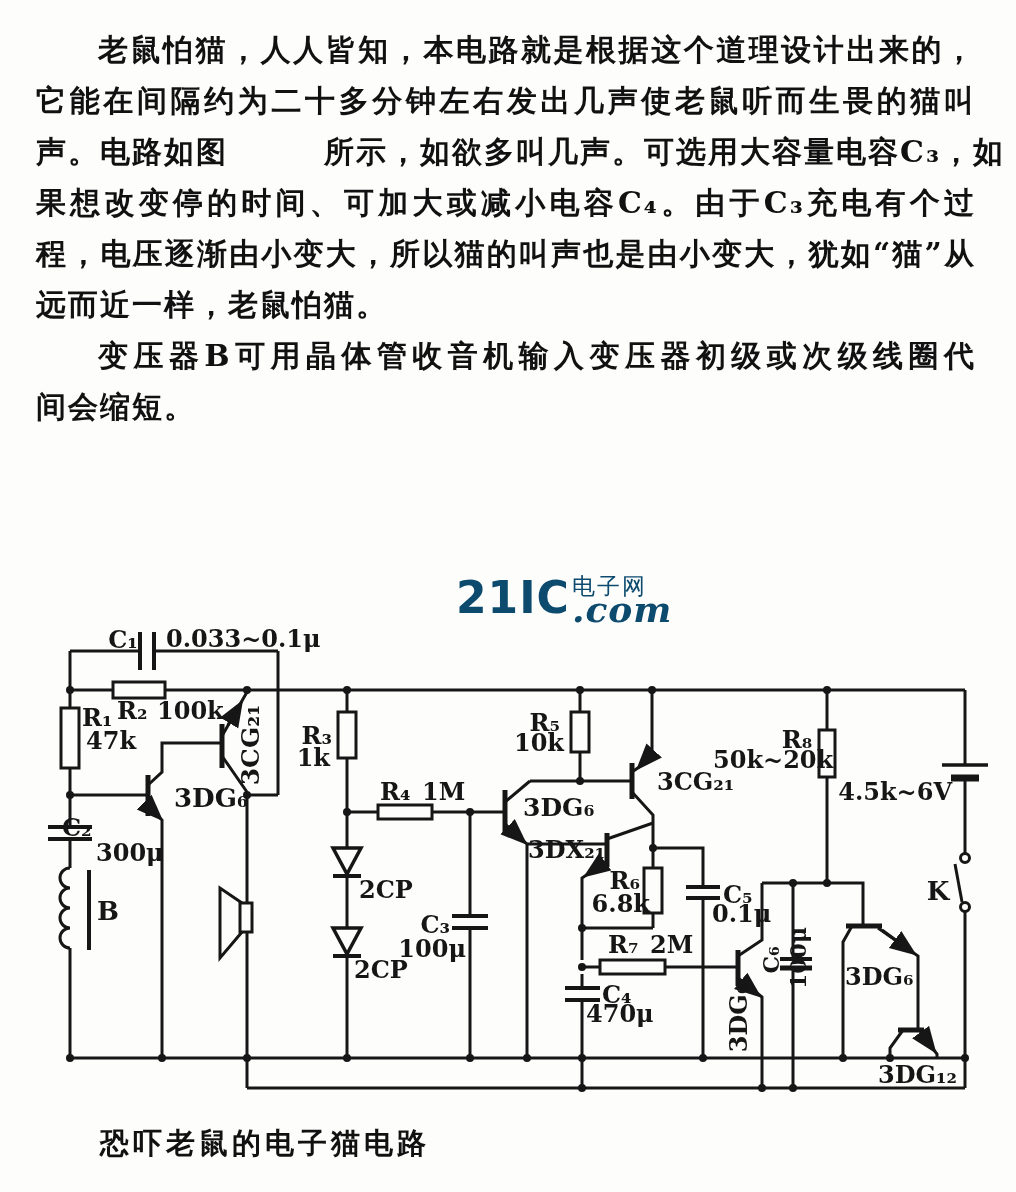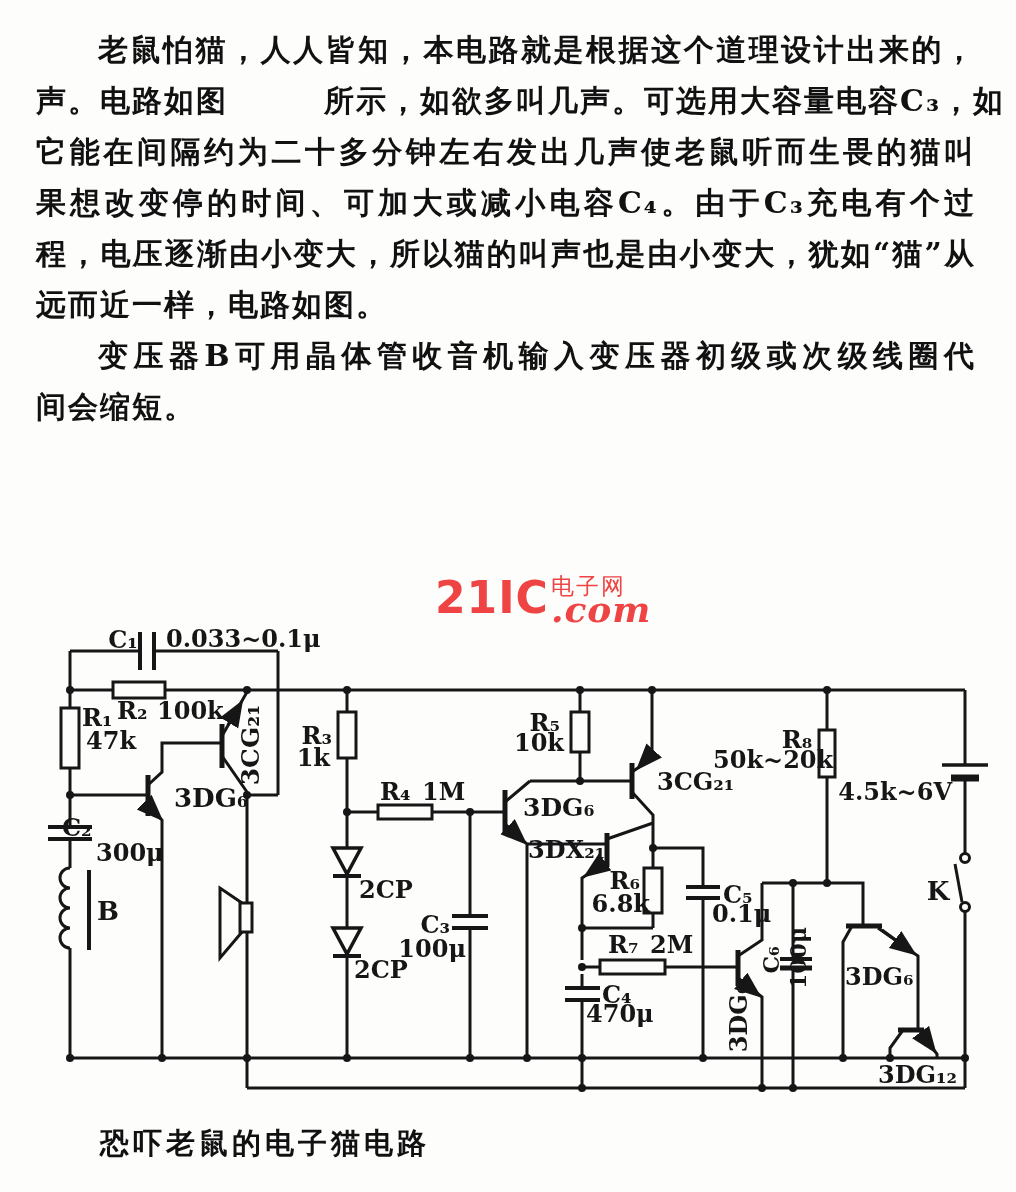--- a/index.html
+++ b/index.html
@@ -46,30 +46,30 @@
     position:absolute;left:100px;top:1124px;width:916px;
     text-align:left;font-size:29px;font-weight:bold;color:#111;
     letter-spacing:4px;
   }
 </style>
 </head>
 <body>
 
 <div class="textblock">
   <div class="tline ind">老鼠怕猫，人人皆知，本电路就是根据这个道理设计出来的，</div>
+  <div class="tline">它能在间隔约为二十多分钟左右发出几声使老鼠听而生畏的猫叫</div>
   <div class="tline">声。电路如图　　　所示，如欲多叫几声。可选用大容量电容C₃，如</div>
-  <div class="tline">它能在间隔约为二十多分钟左右发出几声使老鼠听而生畏的猫叫</div>
   <div class="tline">果想改变停的时间、可加大或减小电容C₄。由于C₃充电有个过</div>
   <div class="tline">程，电压逐渐由小变大，所以猫的叫声也是由小变大，犹如“猫”从</div>
-  <div class="tline end">远而近一样，电路如图。</div>
+  <div class="tline end">远而近一样，老鼠怕猫。</div>
   <div class="tline ind">变压器B可用晶体管收音机输入变压器初级或次级线圈代</div>
   <div class="tline end">间会缩短。</div>
 </div>
 
-<div class="watermark" id="wm" style="color: #ef4444;">
+<div class="watermark" id="wm" style="color: #0c4a6e; margin-left: 21px;">
   <span class="wm-big">21IC</span>
   <span class="wm-col">
     <span class="wm-cn">电子网</span>
     <span class="wm-com">.com</span>
   </span>
 </div>
 
 <svg class="circuit" width="1016" height="500" viewBox="0 0 1016 500">
   <defs>
     <marker id="arr" markerWidth="9" markerHeight="8" refX="7" refY="3.5" orient="auto">

